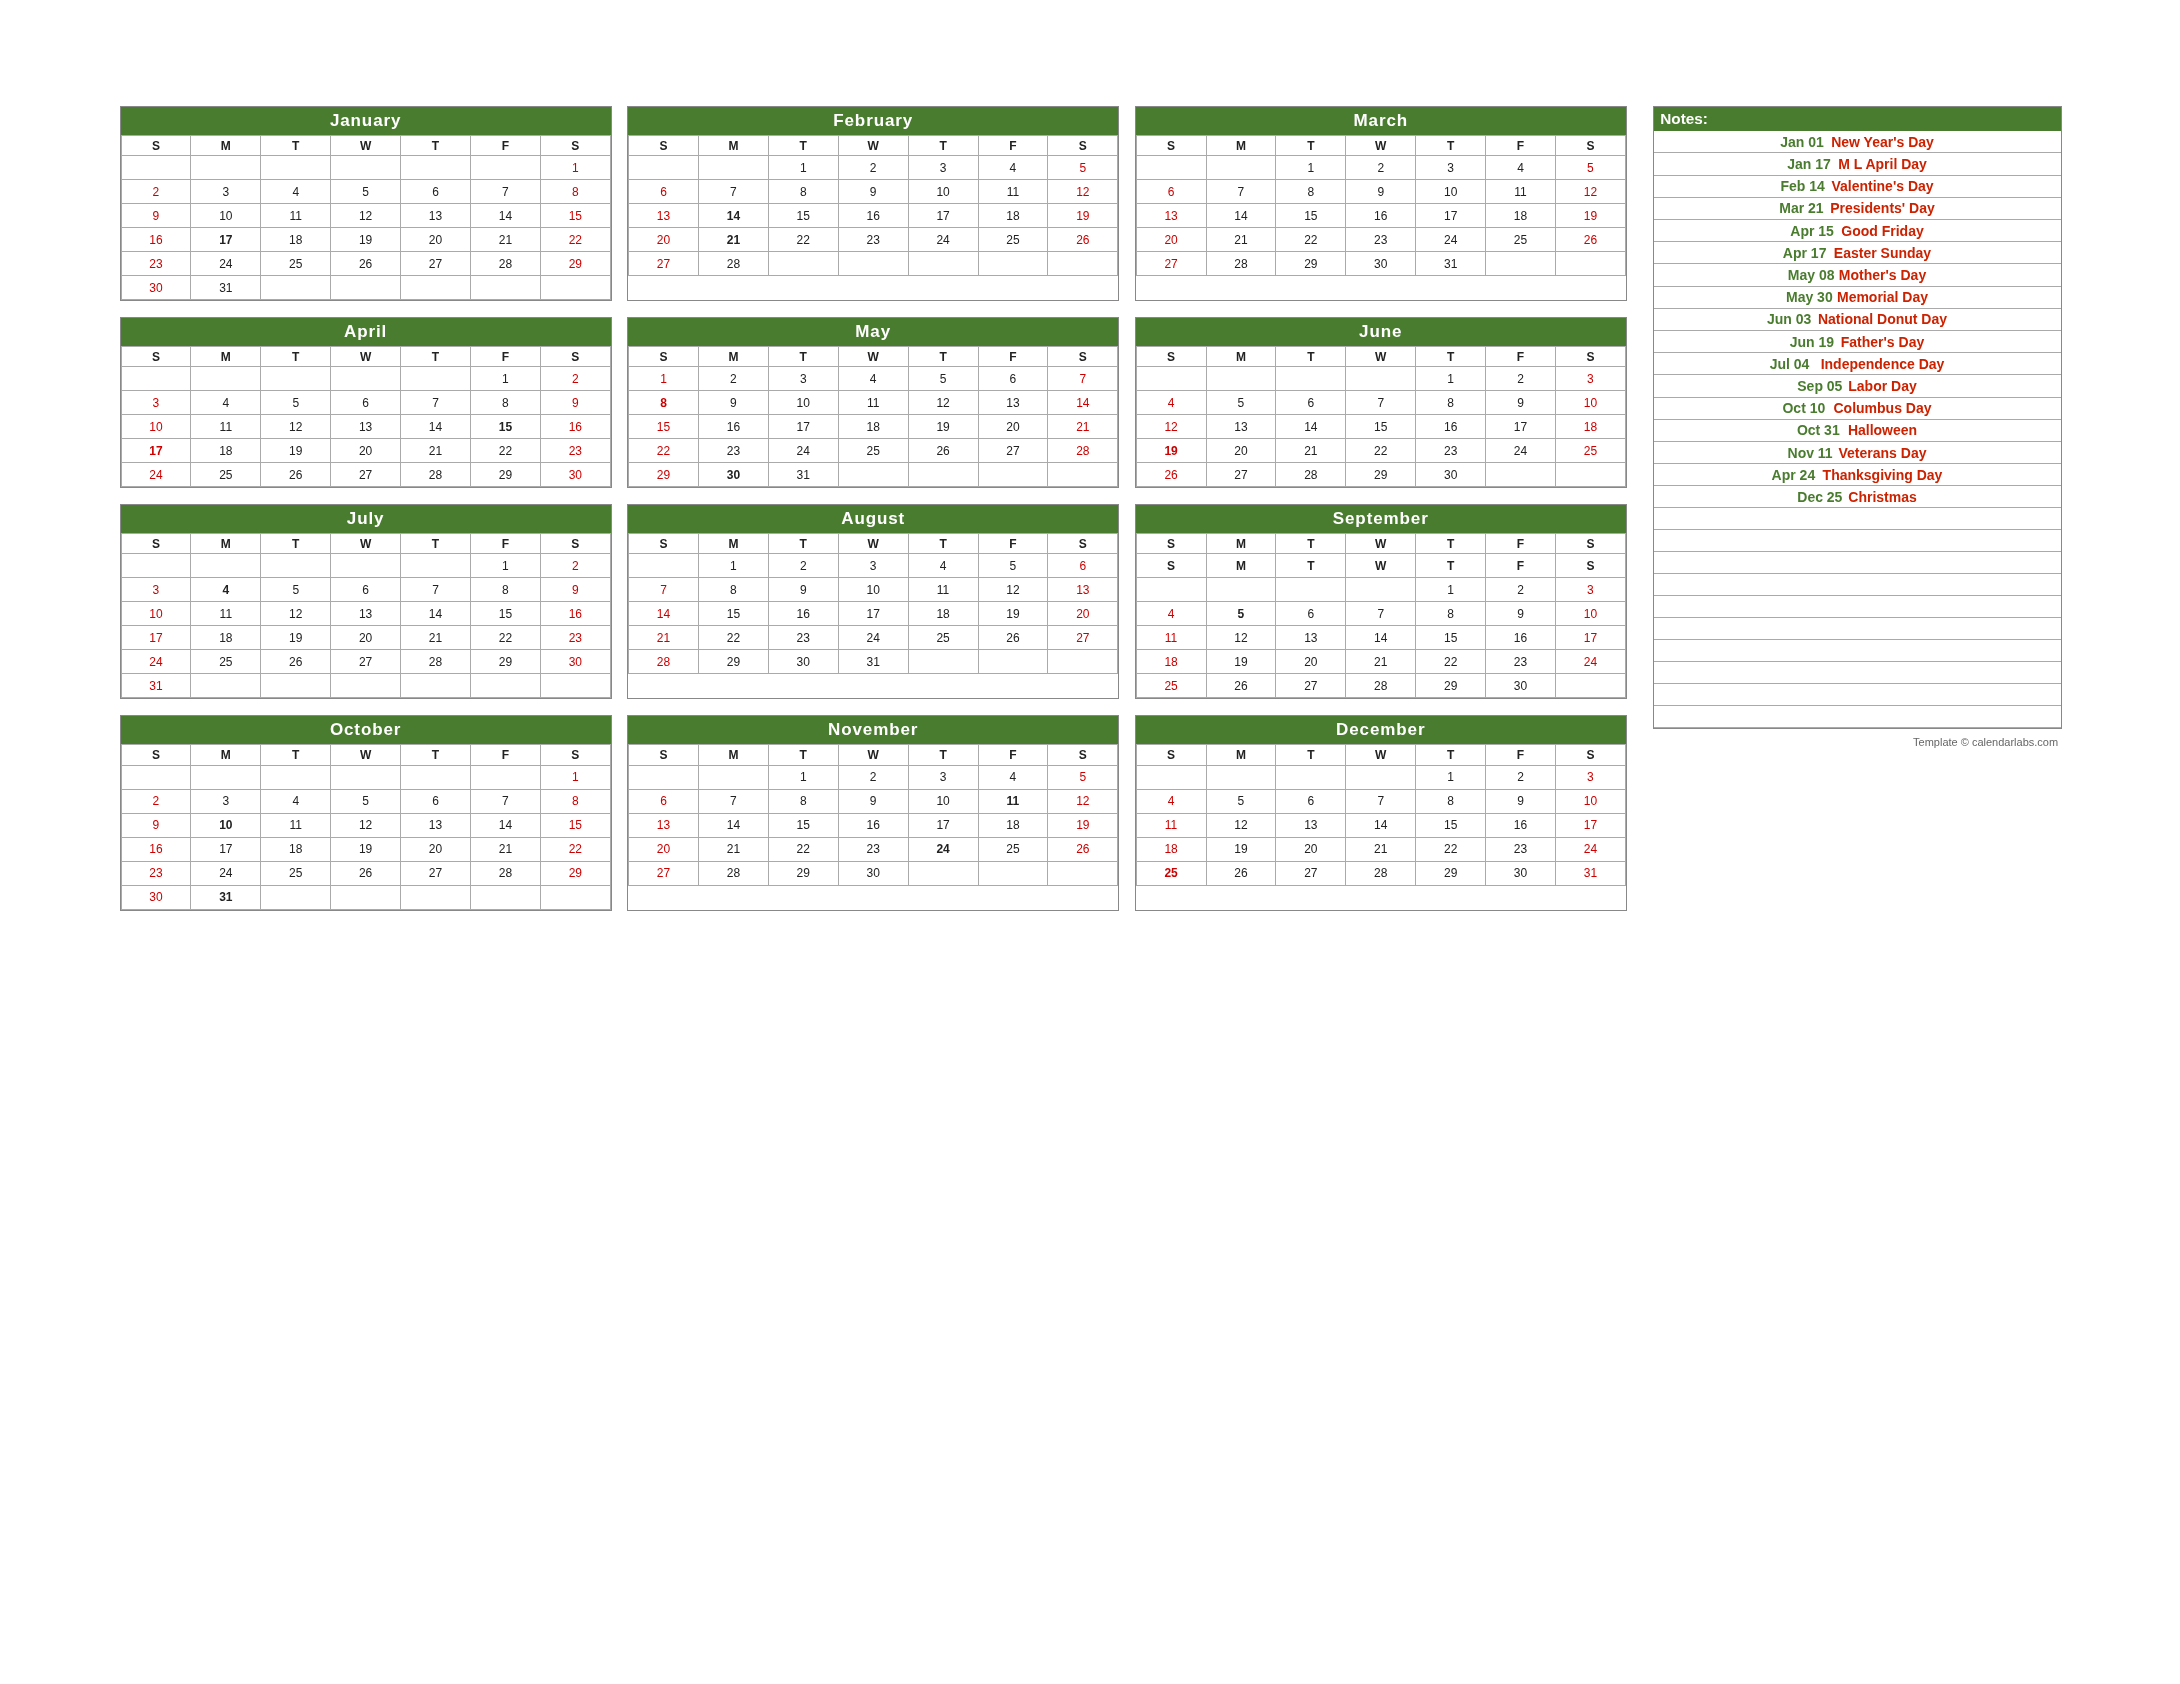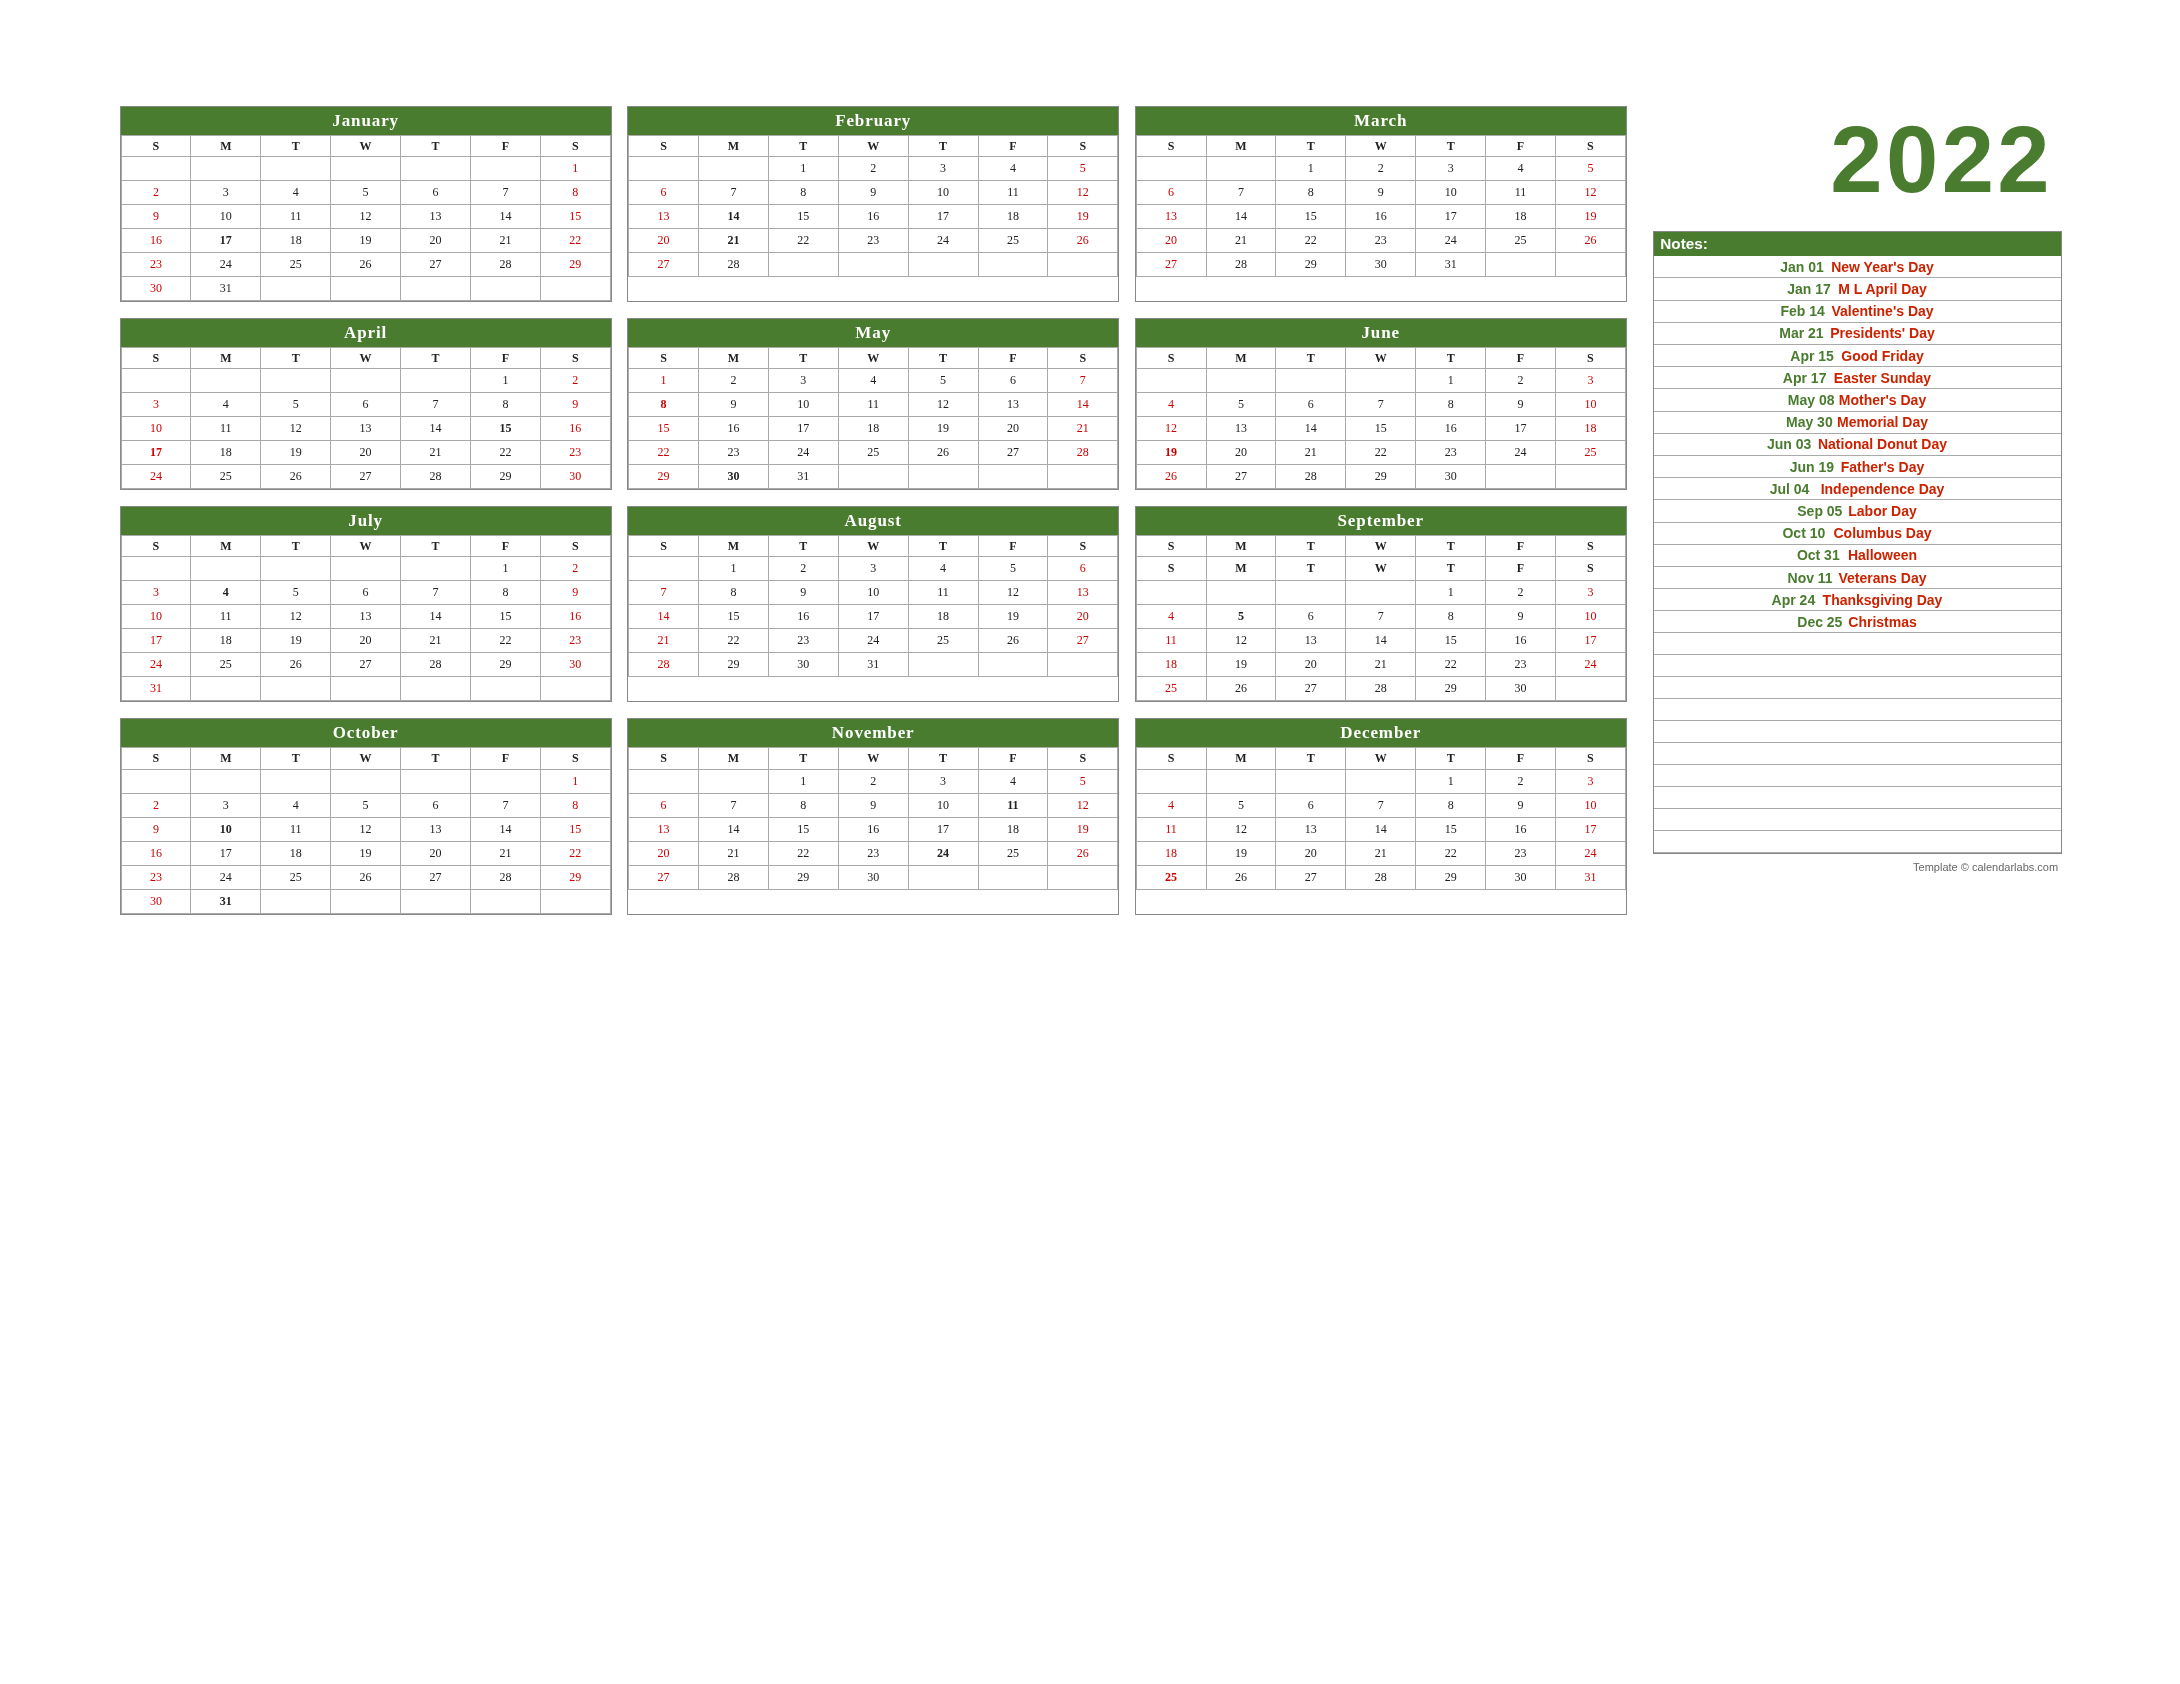--- a/index.html
+++ b/index.html
@@ -31,21 +31,20 @@
       gap: 15.3px;
       flex: 1;
     }
     .calendar-row {
       display: flex;
       gap: 15.3px;
     }
     .month-calendar {
       flex: 1;
       border: 1.3px solid #888;
-      font-family: Liberation Serif, serif;
     }
     .month-header {
       background: #4a7c2f;
       color: #fff;
       text-align: center;
       font-size: 17px;
       font-weight: bold;
       padding: 4.3px 0;
       letter-spacing: 0.9px;
     }
@@ -931,21 +930,20 @@
                   <td>29</td>
                   <td>30</td>
                   <td style="color: rgb(204, 0, 0);">31</td>
                 </tr>
               </tbody>
             </table>
           </div>
         </div>
       </div>
     <div class="right-panel">
-      <div class="year-title">2022</div>
       <div class="notes-section">
         <div class="notes-header">Notes:</div>
         <div id="holidays-list">
             <div class="holiday-row">
               <span class="holiday-date">Jan 01</span>
               <span class="holiday-name">New Year's Day</span>
             </div>
             <div class="holiday-row">
               <span class="holiday-date">Jan 17</span>
               <span class="holiday-name">M L April Day</span>

